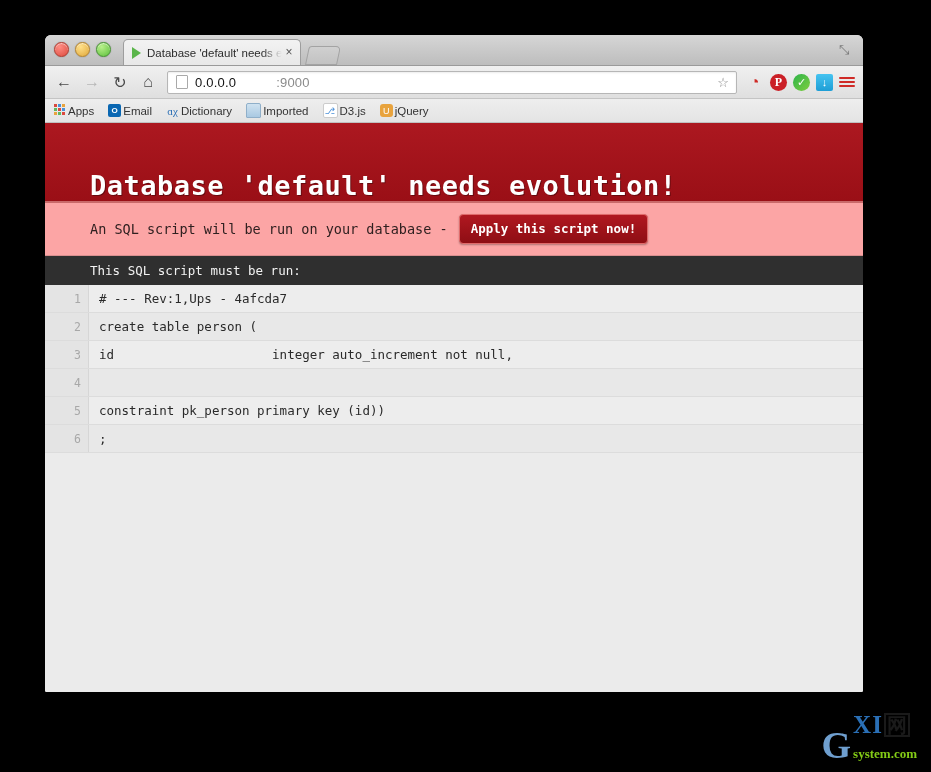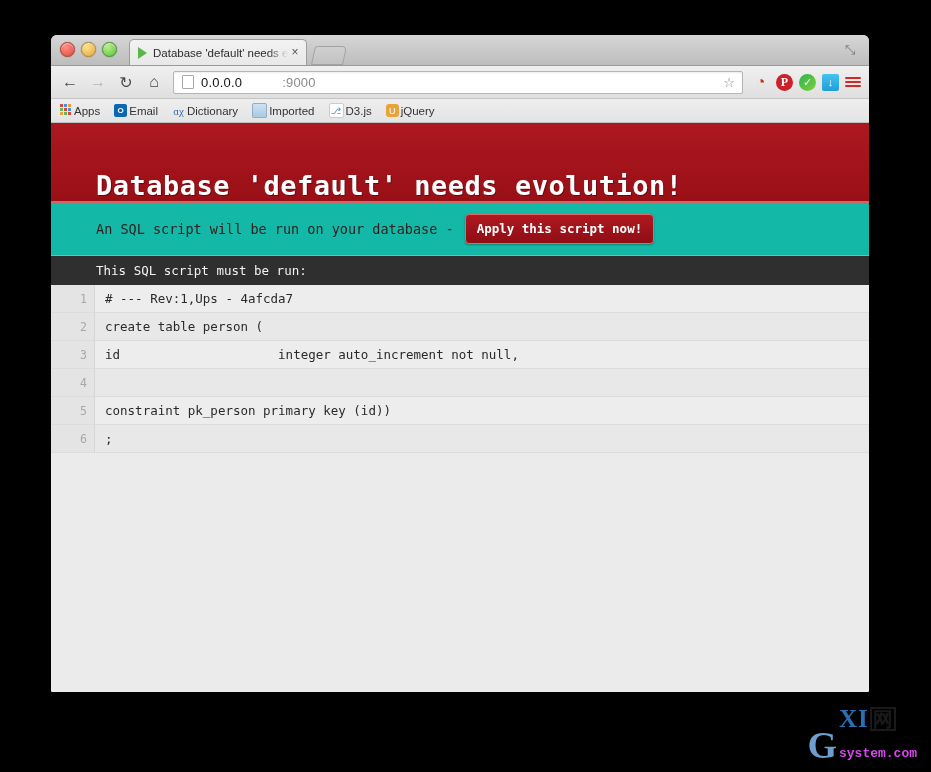--- a/index.html
+++ b/index.html
@@ -7,21 +7,21 @@
     width:931px;height:772px;
     background:#000;
     font-family:"Liberation Sans", sans-serif;
     overflow:hidden;
     position:relative;
   }
 
   
   #browser-window{
     position:absolute;
-    left:51px; top:35px;
+    left:45px; top:35px;
     width:818px; height:657px;
     background:#e9e9e9;
     border-radius:6px 6px 2px 2px;
     box-shadow:0 2px 14px rgba(0,0,0,.55);
     overflow:hidden;
     display:flex;flex-direction:column;
   }
 
   
   #tabstrip{
@@ -163,21 +163,21 @@
   #page-title{
     margin-left:45px;
     color:#fff;
     font-family:"DejaVu Sans Mono", monospace;
     font-size:27px;font-weight:bold;
     letter-spacing:.5px;
     text-shadow:1px 1px 0 rgba(0,0,0,.35);
   }
 
   #page-subheader{
-    background:#14b8a6;
+    background:#fca5a5;
     height:53px;flex:0 0 auto;
     display:flex;align-items:center;
     border-bottom:1px solid #d98f8f;
     box-sizing:border-box;
   }
   #subheader-text{
     margin-left:45px;
     font-family:"DejaVu Sans Mono", monospace;
     font-size:13.5px;color:#2f2020;
   }
@@ -244,21 +244,21 @@
     user-select:none;
   }
   #wm-g{
     font-family:"Liberation Serif",serif;
     font-size:38px;line-height:30px;color:#6f9fcf;font-weight:bold;
   }
   #wm-stack{display:flex;flex-direction:column;line-height:1;}
   #wm-top{display:flex;align-items:center;gap:1px;}
   #wm-xi{font-family:"Liberation Serif",serif;font-size:25px;color:#2a6fb5;font-weight:bold;letter-spacing:1px;}
   #wm-cn{font-size:20px;color:#1a1a1a;font-weight:bold;border:2px solid #1a1a1a;padding:0 1px;line-height:20px;}
-  #wm-bottom{font-family:Liberation Mono, monospace;font-size:13px;color:#d946ef;font-weight:bold;margin-top:16px;}
+  #wm-bottom{font-family:Liberation Serif, serif;font-size:13px;color:#84cc16;font-weight:bold;margin-top:10px;}
 </style>
 </head>
 <body>
 
 <div id="browser-window">
 
   <div id="tabstrip">
     <div id="traffic-lights">
       <span class="tl close"></span>
       <span class="tl min"></span>

